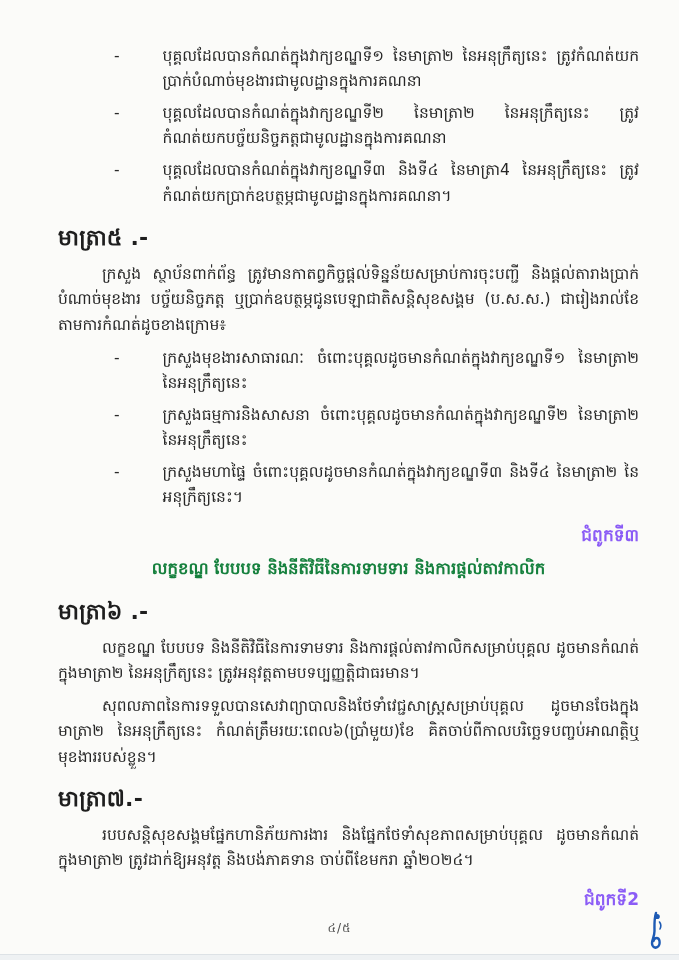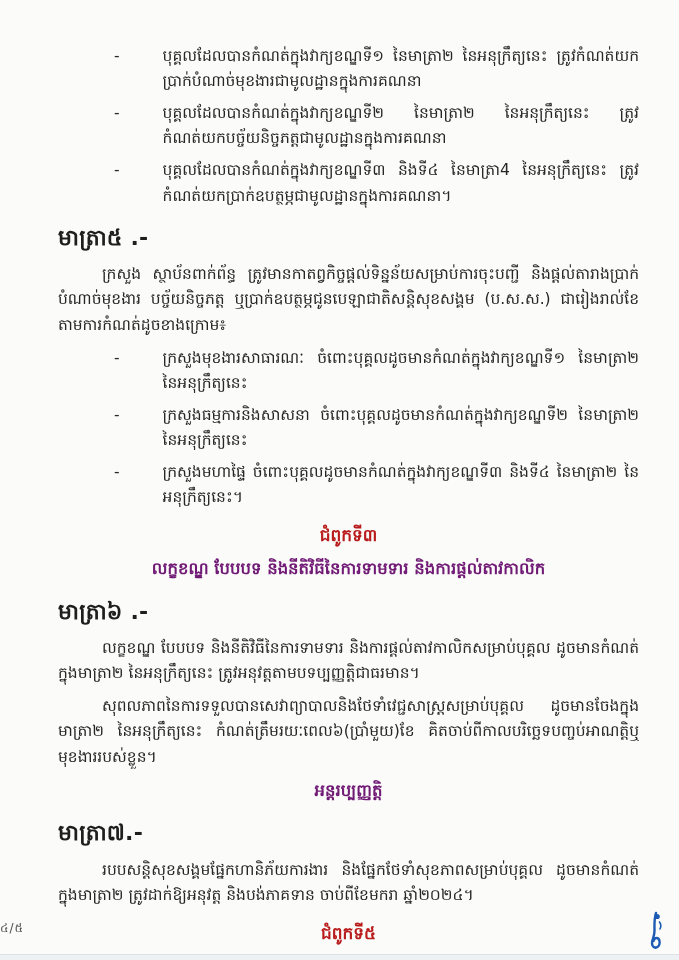--- a/index.html
+++ b/index.html
@@ -46,39 +46,39 @@
     margin: 11px 0 7px 0;
     letter-spacing: 0.2px;
     color: #1e1e1e;
   }
   .body-para {
     margin: 0 0 8px 0;
     text-align: justify;
     text-indent: 44px;
   }
   .chapter-number {
-    text-align: center;
+    text-align: right;
     font-weight: bold;
     font-size: 17px;
     margin: 12px 0 6px 0;
-    color: #b91c1c;
+    color: #8b5cf6;
   }
   .chapter-title {
     text-align: center;
     font-weight: bold;
     font-size: 16.5px;
     margin: 0 0 8px 0;
-    color: #701a75;
+    color: #15803d;
   }
   .page-number {
     position: absolute;
     left: 0;
     right: 0;
     bottom: 22px;
-    text-align: left;
+    text-align: center;
     font-size: 12px;
     color: #4a4a4a;
     letter-spacing: 1px;
   }
   .ink-stamp {
     position: absolute;
     right: 14px;
     bottom: 8px;
     width: 20px;
     height: 42px;
@@ -131,26 +131,25 @@
     </li>
   </ul>
 
   <div class="chapter-number">ជំពូកទី៣</div>
   <div class="chapter-title">លក្ខខណ្ឌ បែបបទ និងនីតិវិធីនៃការទាមទារ និងការផ្ដល់តាវកាលិក</div>
 
   <div class="article-heading">មាត្រា៦ .-</div>
   <p class="body-para">លក្ខខណ្ឌ បែបបទ និងនីតិវិធីនៃការទាមទារ និងការផ្ដល់តាវកាលិកសម្រាប់បុគ្គល ដូចមានកំណត់ក្នុងមាត្រា២ នៃអនុក្រឹត្យនេះ ត្រូវអនុវត្តតាមបទប្បញ្ញត្តិជាធរមាន។</p>
   <p class="body-para">សុពលភាពនៃការទទួលបានសេវាព្យាបាលនិងថែទាំវេជ្ជសាស្ត្រសម្រាប់បុគ្គល ដូចមានចែងក្នុងមាត្រា២ នៃអនុក្រឹត្យនេះ កំណត់ត្រឹមរយៈពេល៦(ប្រាំមួយ)ខែ គិតចាប់ពីកាលបរិច្ឆេទបញ្ចប់អាណត្តិឬមុខងាររបស់ខ្លួន។</p>
 
-  <div class="chapter-title">អន្តរប្បញ្ញត្តិ</div>
 
   <div class="article-heading">មាត្រា៧.-</div>
   <p class="body-para">របបសន្តិសុខសង្គមផ្នែកហានិភ័យការងារ និងផ្នែកថែទាំសុខភាពសម្រាប់បុគ្គល ដូចមានកំណត់ក្នុងមាត្រា២ ត្រូវដាក់ឱ្យអនុវត្ត និងបង់ភាគទាន ចាប់ពីខែមករា ឆ្នាំ២០២៤។</p>
 
-  <div class="chapter-number">ជំពូកទី៥</div>
+  <div class="chapter-number">ជំពូកទី2</div>
 
   <div class="page-number">៤/៥</div>
 
   <svg class="ink-stamp" viewBox="0 0 20 42" xmlns="http://www.w3.org/2000/svg">
     <path d="M11 3 C9 9 9.5 15 9.5 21 C9.5 28 5.5 31 7.5 35.5 C9.5 39.5 15.5 37.5 14.5 31 C13.8 27 9.5 27 8.5 31" stroke="#1d5ab4" stroke-width="2.4" fill="none" stroke-linecap="round"></path>
     <circle cx="12.2" cy="6.5" r="2.6" fill="#1d5ab4"></circle>
     <path d="M14.5 12 C16 14 16 17 15 19" stroke="#1d5ab4" stroke-width="1.6" fill="none" stroke-linecap="round"></path>
   </svg>
 
   <div class="scan-edge"></div>

